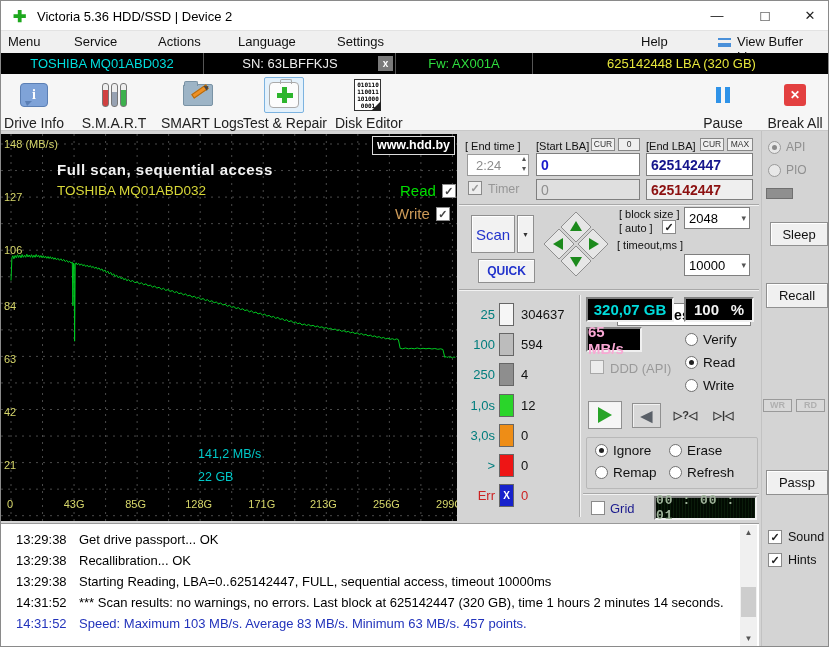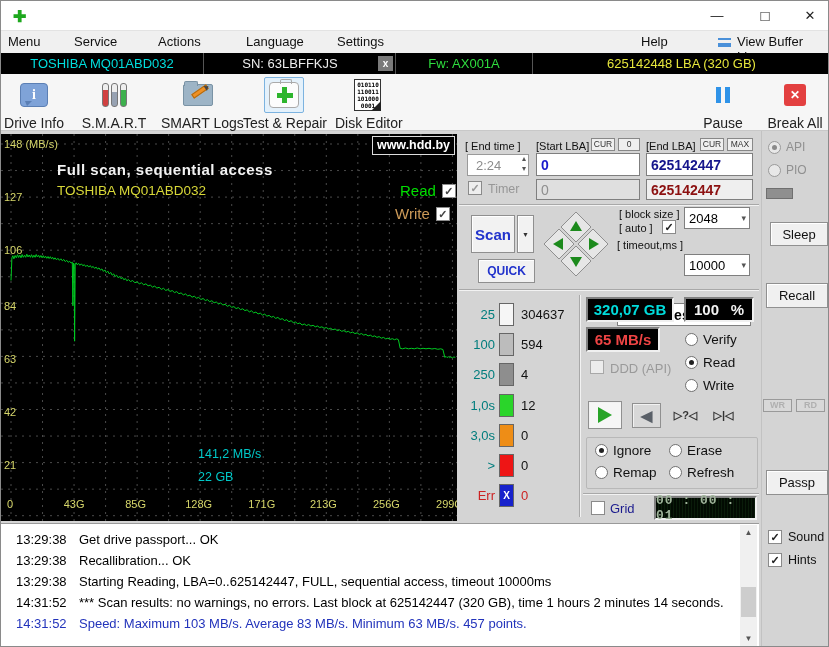--- a/index.html
+++ b/index.html
@@ -129,27 +129,28 @@
   .scrollbar { position:absolute; right:2px; top:1px; width:17px; height:122px; background:#f0f0f0; }
   .sb-arrow { position:absolute; left:0; width:17px; height:16px; background:#f0f0f0; color:#555; font-size:8px;
               text-align:center; line-height:16px; }
   .sb-thumb { position:absolute; left:1px; width:15px; height:30px; background:#cdcdcd; }
 </style>
 </head>
 <body>
 
 <div class="titlebar">
   <span class="app-cross">✚</span>
+  <span class="win-title">Victoria 5.36 HDD/SSD | Device 2</span>
   <span class="win-btn" style="left:699px">—</span>
   <span class="win-btn" style="left:747px;font-size:15px">□</span>
   <span class="win-btn" style="left:792px">✕</span>
 </div>
 
 <div class="menubar">
-  <span id="menu-items"><span class="menu-item" style="left: 7px;">Menu</span><span class="menu-item" style="left: 73px;">Service</span><span class="menu-item" style="left: 157px;">Actions</span><span class="menu-item" style="left: 245px;">Language</span><span class="menu-item" style="left: 336px;">Settings</span></span>
+  <span id="menu-items"><span class="menu-item" style="left: 7px;">Menu</span><span class="menu-item" style="left: 73px;">Service</span><span class="menu-item" style="left: 157px;">Actions</span><span class="menu-item" style="left: 237px;">Language</span><span class="menu-item" style="left: 336px;">Settings</span></span>
   <span class="menu-item" style="left:640px">Help</span>
   <span class="vbl-icon"></span>
   <span class="menu-item" style="left:736px">View Buffer Live</span>
 </div>
 
 <div class="drivebar">
   <span class="seg" style="width:202px;color:#00dede">TOSHIBA MQ01ABD032</span>
   <span class="seg-sep"></span>
   <span class="seg" style="width:172px;color:#ececec">SN: 63LBFFKJS</span>
   <span class="x-btn">x</span>
@@ -303,21 +304,21 @@
 
   <div class="abs field" style="left:79px;top:22px;width:104px;height:23px;color:#1a1acc">0</div>
   <div class="abs field" style="left:189px;top:22px;width:107px;height:23px;color:#15158c">625142447</div>
   <span class="abs cb" style="left:11px;top:50px;color:#999;background:#eee">✓</span>
   <span class="abs" style="left:31px;top:51px;font-size:12.5px;color:#979797">Timer</span>
   <div class="abs field" style="left:79px;top:48px;width:104px;height:21px;background:#dfdfdf;color:#8f8f8f;font-weight:normal">0</div>
   <div class="abs field" style="left:189px;top:48px;width:107px;height:21px;background:#efefef;color:#8c1010">625142447</div>
 
   <div class="abs hgroove" style="left:2px;top:73px;width:300px"></div>
 
-  <div class="abs btn" style="left:14px;top:84px;width:44px;height:38px;color:#2233cc;font-weight:bold;font-size:15px">Scan</div>
+  <div class="abs btn" style="left:14px;top:84px;width:44px;height:38px;color:#2233cc;font-weight:normal;font-size:15px">Scan</div>
   <div class="abs btn" style="left:60px;top:84px;width:17px;height:38px;font-size:7px;color:#333">▼</div>
   <div class="abs btn" style="left:21px;top:128px;width:57px;height:24px;color:#2233cc;font-weight:bold;font-size:12px">QUICK</div>
 
   <svg class="abs" style="left:84px;top:78px" width="70" height="70">
     <polygon points="35,3 50,18 35,33 20,18" fill="#e6e6e6" stroke="#8f8f8f"></polygon>
     <polygon points="52,20 67,35 52,50 37,35" fill="#e6e6e6" stroke="#8f8f8f"></polygon>
     <polygon points="35,37 50,52 35,67 20,52" fill="#e6e6e6" stroke="#8f8f8f"></polygon>
     <polygon points="18,20 33,35 18,50 3,35" fill="#e6e6e6" stroke="#8f8f8f"></polygon>
     <polygon points="35,12 41,22 29,22" fill="#1c8a1c"></polygon>
     <polygon points="58,35 48,29 48,41" fill="#1c8a1c"></polygon>
@@ -381,21 +382,21 @@
         <span class="cblock" style="background: rgb(23, 34, 204);">X</span>
         <span class="cval" style="color: rgb(204, 34, 34);">0</span>
       </div>
     </div>
 
   <div class="abs led" style="left:129px;top:166px;width:88px;height:25px;color:#00dcdc;font-size:15px">320,07 GB</div>
   <div class="abs led" style="left:227px;top:166px;width:70px;height:25px;color:#f2f2f2;font-size:15px;justify-content:space-between;padding:0 8px">
     <span>100</span>
       <span>%</span>
   </div>
-  <div class="abs led" style="left:129px;top:196px;width:74px;height:25px;color:#ef4444;font-size:15px">65 MB/s</div>
+  <div class="abs led" style="left:129px;top:196px;width:56px;height:25px;color:#f9a8d4;font-size:15px">65 MB/s</div>
 
   <span class="abs cb" style="left:133px;top:229px;background:#ececec;border-color:#a8a8a8"></span>
   <span class="abs" style="left:153px;top:230px;font-size:13px;color:#9a9a9a">DDD (API)</span>
 
   <div class="radio-row" style="left:228px;top:201px">
     <span class="radio"></span>
       <span class="lbl">Verify</span>
   </div>
   <div class="radio-row" style="left:228px;top:224px">
     <span class="radio sel"></span>

